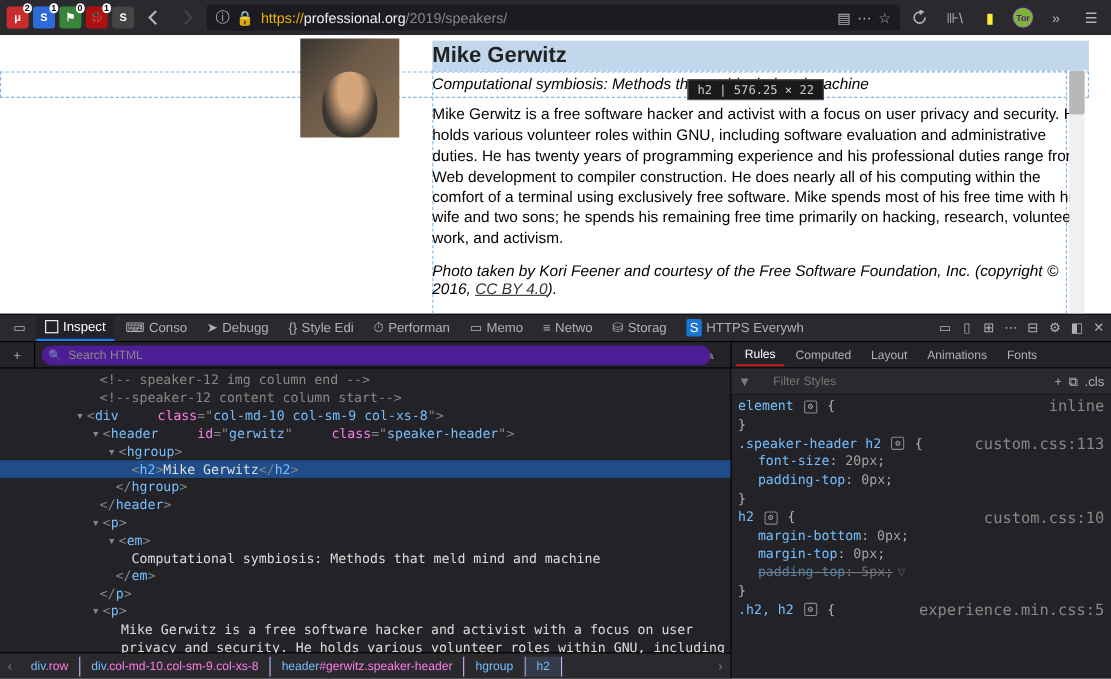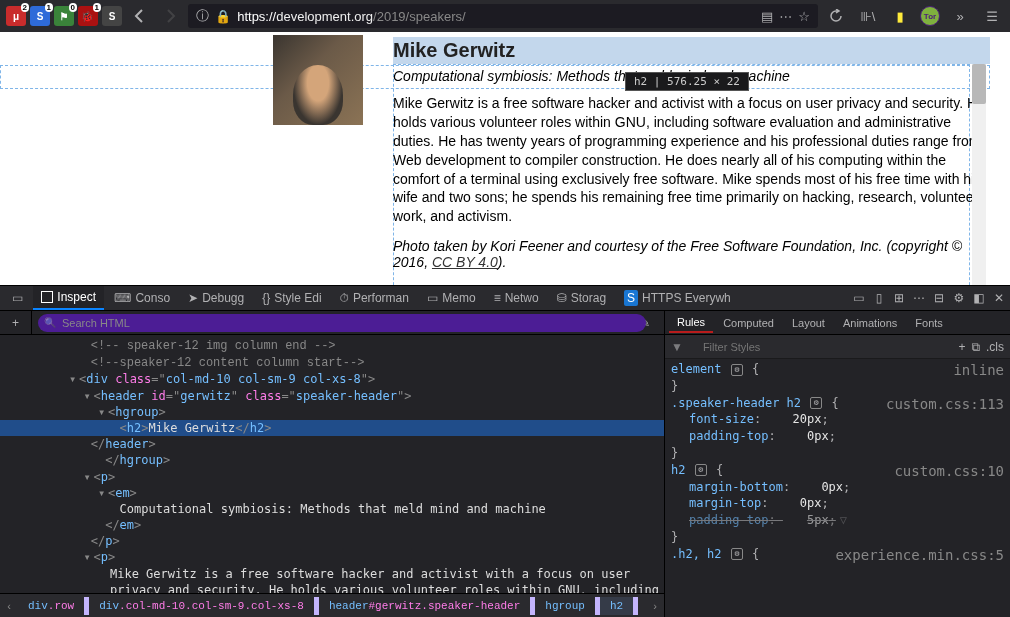--- a/index.html
+++ b/index.html
@@ -10,21 +10,21 @@
 .ext-icon { width: 20px; height: 20px; border-radius: 3px; display: flex; align-items: center; justify-content: center; font-size: 10px; font-weight: bold; position: relative; }
 .ext-red { background: #c92c2c; color: #fff; }
 .ext-blue { background: #2e6bd9; color: #fff; }
 .ext-green { background: #3a833a; color: #fff; }
 .ext-darkred { background: #a11; color: #fff; }
 .ext-gray { background: #444; color: #fff; }
 .badge { position: absolute; top: -3px; right: -3px; background: #fff; color: #000; border-radius: 6px; font-size: 8px; padding: 0 2px; }
 .nav-btn { width: 24px; height: 24px; display: flex; align-items: center; justify-content: center; color: #b1b1b3; cursor: pointer; }
 .nav-btn.disabled { opacity: 0.4; }
 .urlbar { flex: 1; background: #1c1b22; border-radius: 3px; height: 24px; display: flex; align-items: center; padding: 0 8px; gap: 6px; color: #b1b1b3; font-size: 13px; }
-.urlbar .proto { color: #ffffff; margin-top: 48px; }
+.urlbar .proto { color: #eab308; margin-top: 48px; }
 .urlbar .domain { color: #eee; }
 .urlbar .path { color: #888; }
 .right-icons { display: flex; gap: 8px; align-items: center; }
 .tor-icon { width: 20px; height: 20px; background: #7fb13e; border-radius: 50%; display: flex; align-items: center; justify-content: center; font-size: 8px; color: #4b1f7a; font-weight: bold; border: 1px solid #4b1f7a; }
 
 .page { height: 253px; overflow: hidden; position: relative; background: #fff; }
 .page-inner { display: flex; padding: 0 20px; position: relative; }
 .dashed-row { border: 1px dashed #7fb5e8; position: absolute; left: 0; right: 20px; }
 .photo { width: 90px; height: 90px; background: linear-gradient(135deg, #3a3530 0%, #6b5a48 40%, #8b7355 100%); margin-left: 253px; margin-top: 3px; flex-shrink: 0; display: flex; align-items: flex-end; justify-content: center; overflow: hidden; }
 .face { width: 50px; height: 60px; background: radial-gradient(ellipse at 50% 30%, #d4a57a 30%, #3a3530 70%); border-radius: 50% 50% 40% 40%; }
@@ -53,45 +53,45 @@
 .search-input { flex: 1; background: #4c1d95; border: none; color: #888; padding: 3px 8px; margin: 0 6px; border-radius: 10px; font-size: 11px; }
 .search-input::placeholder { color: #888; }
 .search-icon-in { position: relative; }
 .search-icon-in::before { content: "🔍"; position: absolute; left: 12px; top: 3px; font-size: 10px; opacity: 0.5; }
 .edit-icon { width: 24px; padding-right: 8px; color: #b1b1b3; }
 .html-tree { flex: 1; overflow: auto; font-family: monospace; font-size: 12px; line-height: 1.35; padding: 2px 0; }
 .tree-line { white-space: pre; padding: 0 4px; }
 .tree-line.selected { background: #204d8a; color: #fff; }
 .twisty { color: #888; cursor: pointer; display: inline-block; width: 10px; }
 .tag { color: #75bfff; }
-.attr-name { color: #ff7de9; }
+.attr-name { color: #ff7de9; margin-left: 28px; }
 .attr-val { color: #75bfff; }
-.comment { color: #888; font-family: Liberation Mono, monospace; }
+.comment { color: #888; }
 .text-node { color: #ddd; }
 .bracket { color: #888; }
 .breadcrumb { height: 24px; background: #2a2a2e; border-top: 1px solid #000; display: flex; align-items: center; font-size: 11px; overflow: hidden; }
-.crumb { padding: 3px 10px; color: #b1b1b3; border-right: 5px solid #c4b5fd; cursor: pointer; white-space: nowrap; position: relative; font-family: Liberation Mono, monospace; }
+.crumb { padding: 3px 10px; color: #b1b1b3; border-right: 1px solid #c4b5fd; cursor: pointer; white-space: nowrap; position: relative; }
 .crumb.active { background: #353b48; color: #fff; }
 .crumb .tag-c { color: #75bfff; }
 .crumb .sel-c { color: #ff7de9; }
 .crumb-nav { width: 18px; display: flex; align-items: center; justify-content: center; color: #888; }
 .dt-right-panel { flex: 1; display: flex; flex-direction: column; }
 .rules-tabs { height: 24px; display: flex; align-items: center; border-bottom: 1px solid #000; padding: 0 4px; gap: 2px; }
 .rules-tab { padding: 3px 8px; cursor: pointer; font-size: 11px; }
 .rules-tab.active { color: #fff; border-bottom: 2px solid #b91c1c; }
 .filter-row { height: 24px; display: flex; align-items: center; border-bottom: 1px solid #1a1a1c; padding: 0 6px; gap: 6px; background: #2a2a2e; }
 .filter-input { flex: 1; background: transparent; border: none; color: #888; font-size: 11px; padding-left: 14px; }
 .pseudo-row { padding: 4px 8px; background: #2a2a2e; border-bottom: 1px solid #1a1a1c; font-size: 11px; cursor: pointer; }
 .this-el { padding: 4px 8px; background: #2a2a2e; font-size: 11px; border-bottom: 1px solid #1a1a1c; color: #888; }
 .rules { flex: 1; overflow: auto; font-family: monospace; font-size: 12px; line-height: 1.4; padding: 2px 6px; }
 .rule-sel { color: #75bfff; }
 .rule-src { float: right; color: #888; font-size: 14px; }
 .prop { padding-left: 18px; }
 .prop-name { color: #75bfff; }
-.prop-val { color: #e5e5e5; margin-left: 24px; }
+.prop-val { color: #a3a3a3; }
 .prop-strike { text-decoration: line-through; opacity: 0.6; }
 .gear-inline { display: inline-block; width: 12px; height: 12px; border: 1px solid #888; border-radius: 2px; vertical-align: middle; margin: 0 2px; font-size: 8px; text-align: center; line-height: 10px; }
 .funnel { display: inline-block; margin-left: 4px; opacity: 0.5; }
 svg { display: block; }
 </style>
 </head>
 <body>
 
 <div class="chrome">
   <div class="ext-group">
@@ -107,21 +107,21 @@
       </svg>
     </div>
   <div class="nav-btn disabled">
       <svg width="16" height="16" viewBox="0 0 16 16">
         <path d="M6 2 L12 8 L6 14" stroke="#666" stroke-width="2" fill="none"></path>
       </svg>
     </div>
   <div class="urlbar">
     <span>ⓘ</span>
     <span style="color:#4caf50">🔒</span>
-    <span><span class="proto">https://</span><span class="domain">development.org</span><span class="path">/2019/speakers/</span></span>
+    <span><span class="proto">https://</span><span class="domain">professional.org</span><span class="path">/2019/speakers/</span></span>
     <span style="margin-left:auto">▤</span>
     <span>⋯</span>
     <span>☆</span>
   </div>
   <div class="right-icons">
     <div class="nav-btn">
         <svg width="14" height="14" viewBox="0 0 14 14">
           <path d="M12 7 A5 5 0 1 1 7 2 L9 2 M7 0 L10 2 L7 4" stroke="#b1b1b3" stroke-width="1.5" fill="none"></path>
         </svg>
       </div>
@@ -214,22 +214,22 @@
         </div>
         <div class="edit-icon">✎</div>
       </div>
       <div class="html-tree">
 <div class="tree-line">            <span class="comment">&lt;!-- speaker-12 img column end --&gt;</span></div>
 <div class="tree-line">            <span class="comment">&lt;!--speaker-12 content column start--&gt;</span></div>
 <div class="tree-line">         <span class="twisty">▾</span><span class="bracket">&lt;</span><span class="tag">div</span> <span class="attr-name">class</span><span class="bracket">="</span><span class="attr-val">col-md-10 col-sm-9 col-xs-8</span><span class="bracket">"&gt;</span></div>
 <div class="tree-line">           <span class="twisty">▾</span><span class="bracket">&lt;</span><span class="tag">header</span> <span class="attr-name">id</span><span class="bracket">="</span><span class="attr-val">gerwitz</span><span class="bracket">"</span> <span class="attr-name">class</span><span class="bracket">="</span><span class="attr-val">speaker-header</span><span class="bracket">"&gt;</span></div>
 <div class="tree-line">             <span class="twisty">▾</span><span class="bracket">&lt;</span><span class="tag">hgroup</span><span class="bracket">&gt;</span></div>
 <div class="tree-line selected">                <span class="bracket">&lt;</span><span class="tag">h2</span><span class="bracket">&gt;</span><span class="text-node">Mike Gerwitz</span><span class="bracket">&lt;/</span><span class="tag">h2</span><span class="bracket">&gt;</span></div>
+<div class="tree-line">              <span class="bracket">&lt;/</span><span class="tag">hgroup</span><span class="bracket">&gt;</span></div>
 <div class="tree-line">            <span class="bracket">&lt;/</span><span class="tag">header</span><span class="bracket">&gt;</span></div>
-<div class="tree-line">              <span class="bracket">&lt;/</span><span class="tag">hgroup</span><span class="bracket">&gt;</span></div>
 <div class="tree-line">           <span class="twisty">▾</span><span class="bracket">&lt;</span><span class="tag">p</span><span class="bracket">&gt;</span></div>
 <div class="tree-line">             <span class="twisty">▾</span><span class="bracket">&lt;</span><span class="tag">em</span><span class="bracket">&gt;</span></div>
 <div class="tree-line">                <span class="text-node">Computational symbiosis: Methods that meld mind and machine</span></div>
 <div class="tree-line">              <span class="bracket">&lt;/</span><span class="tag">em</span><span class="bracket">&gt;</span></div>
 <div class="tree-line">            <span class="bracket">&lt;/</span><span class="tag">p</span><span class="bracket">&gt;</span></div>
 <div class="tree-line">           <span class="twisty">▾</span><span class="bracket">&lt;</span><span class="tag">p</span><span class="bracket">&gt;</span></div>
 <div class="tree-line" style="white-space:pre-wrap;padding-left:110px;text-indent:-0px"><span class="text-node">Mike Gerwitz is a free software hacker and activist with a focus on user privacy and security. He holds various volunteer roles within GNU, including software evaluation and administrative duties. He has twenty</span></div>
       </div>
       <div class="breadcrumb">
         <div class="crumb-nav">‹</div>

